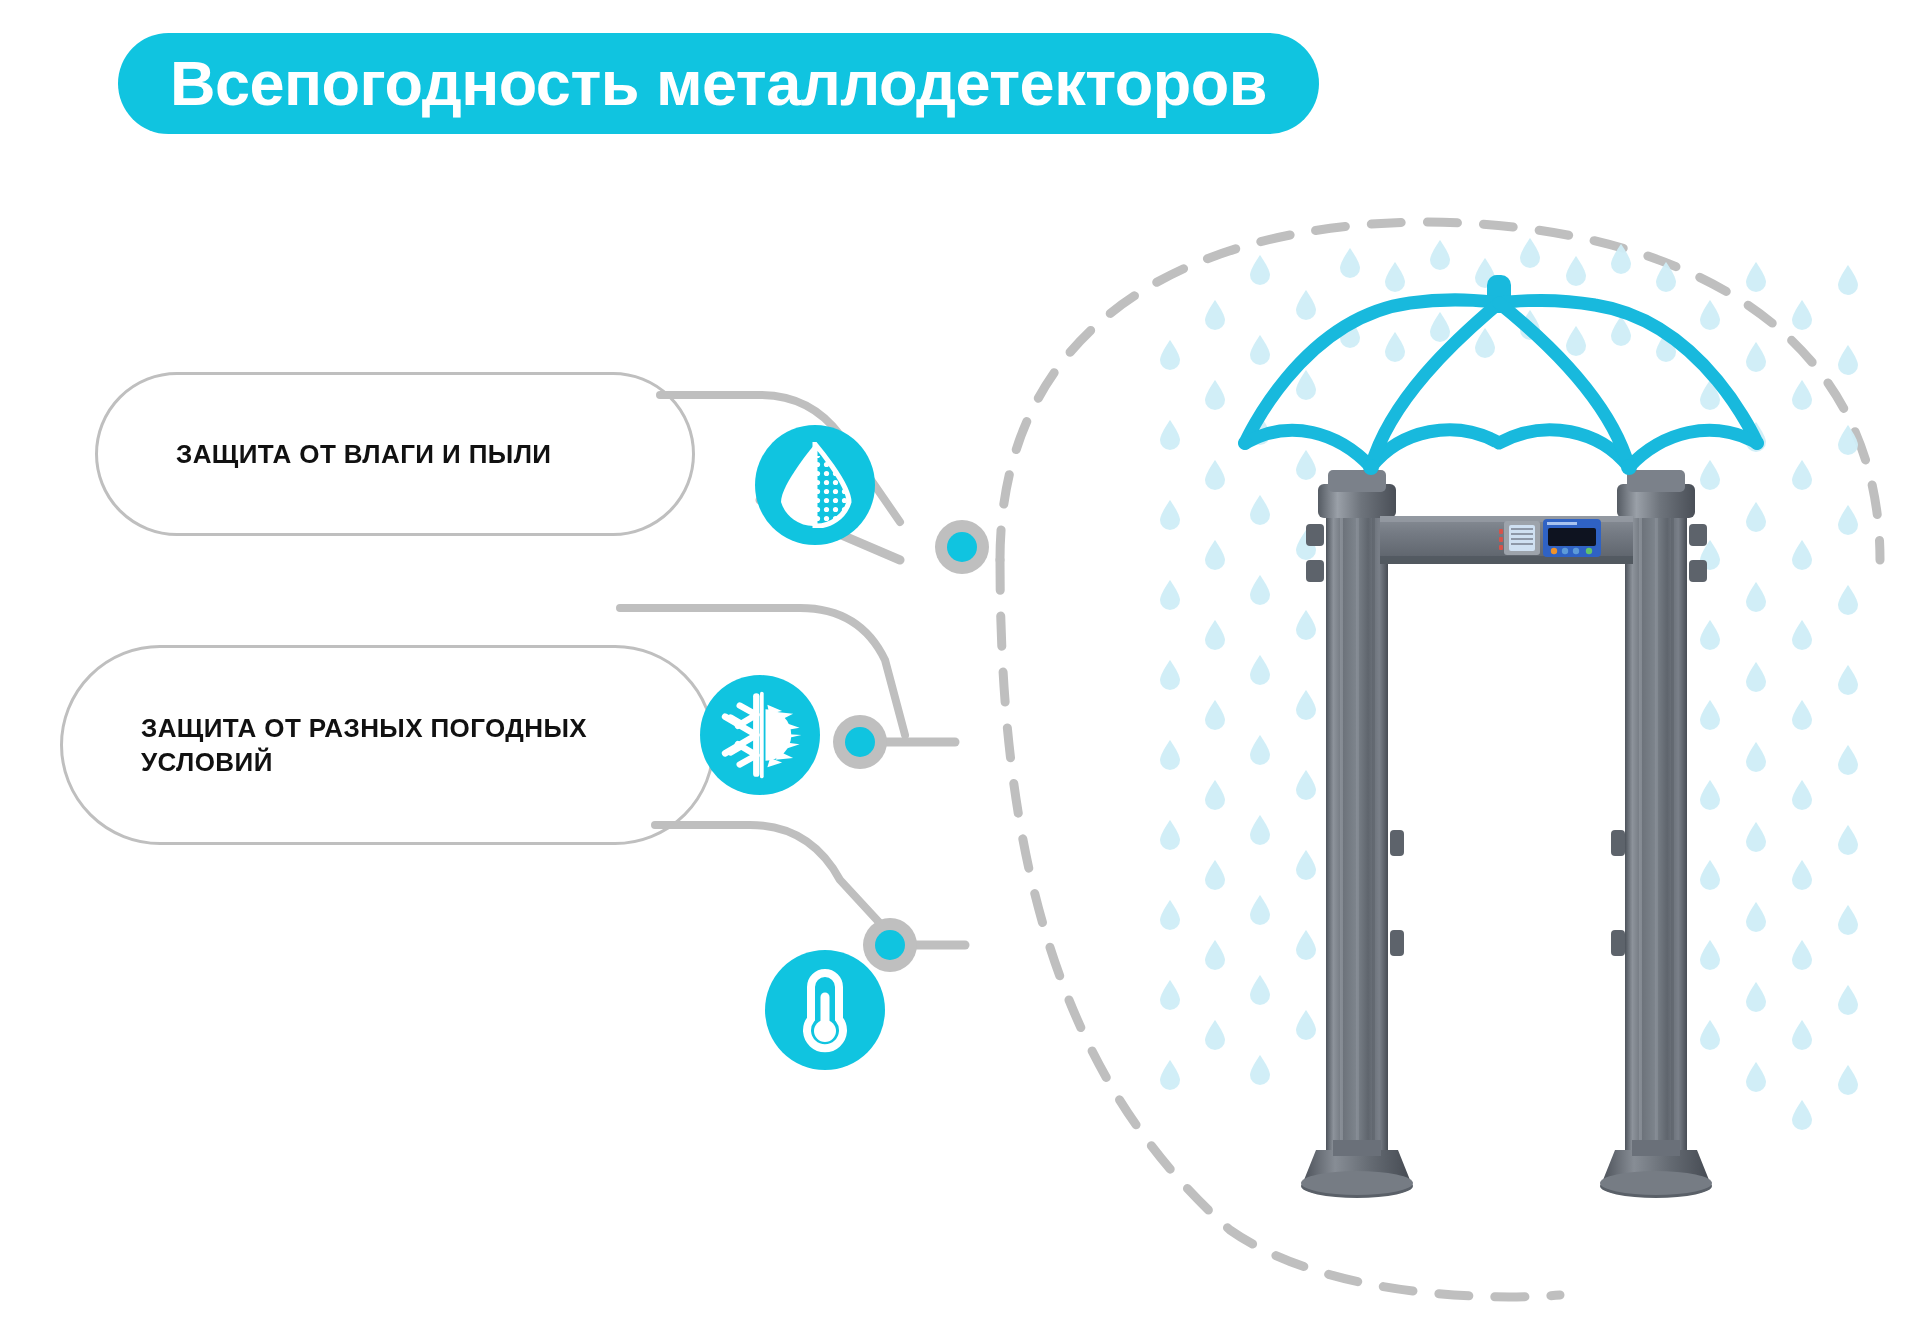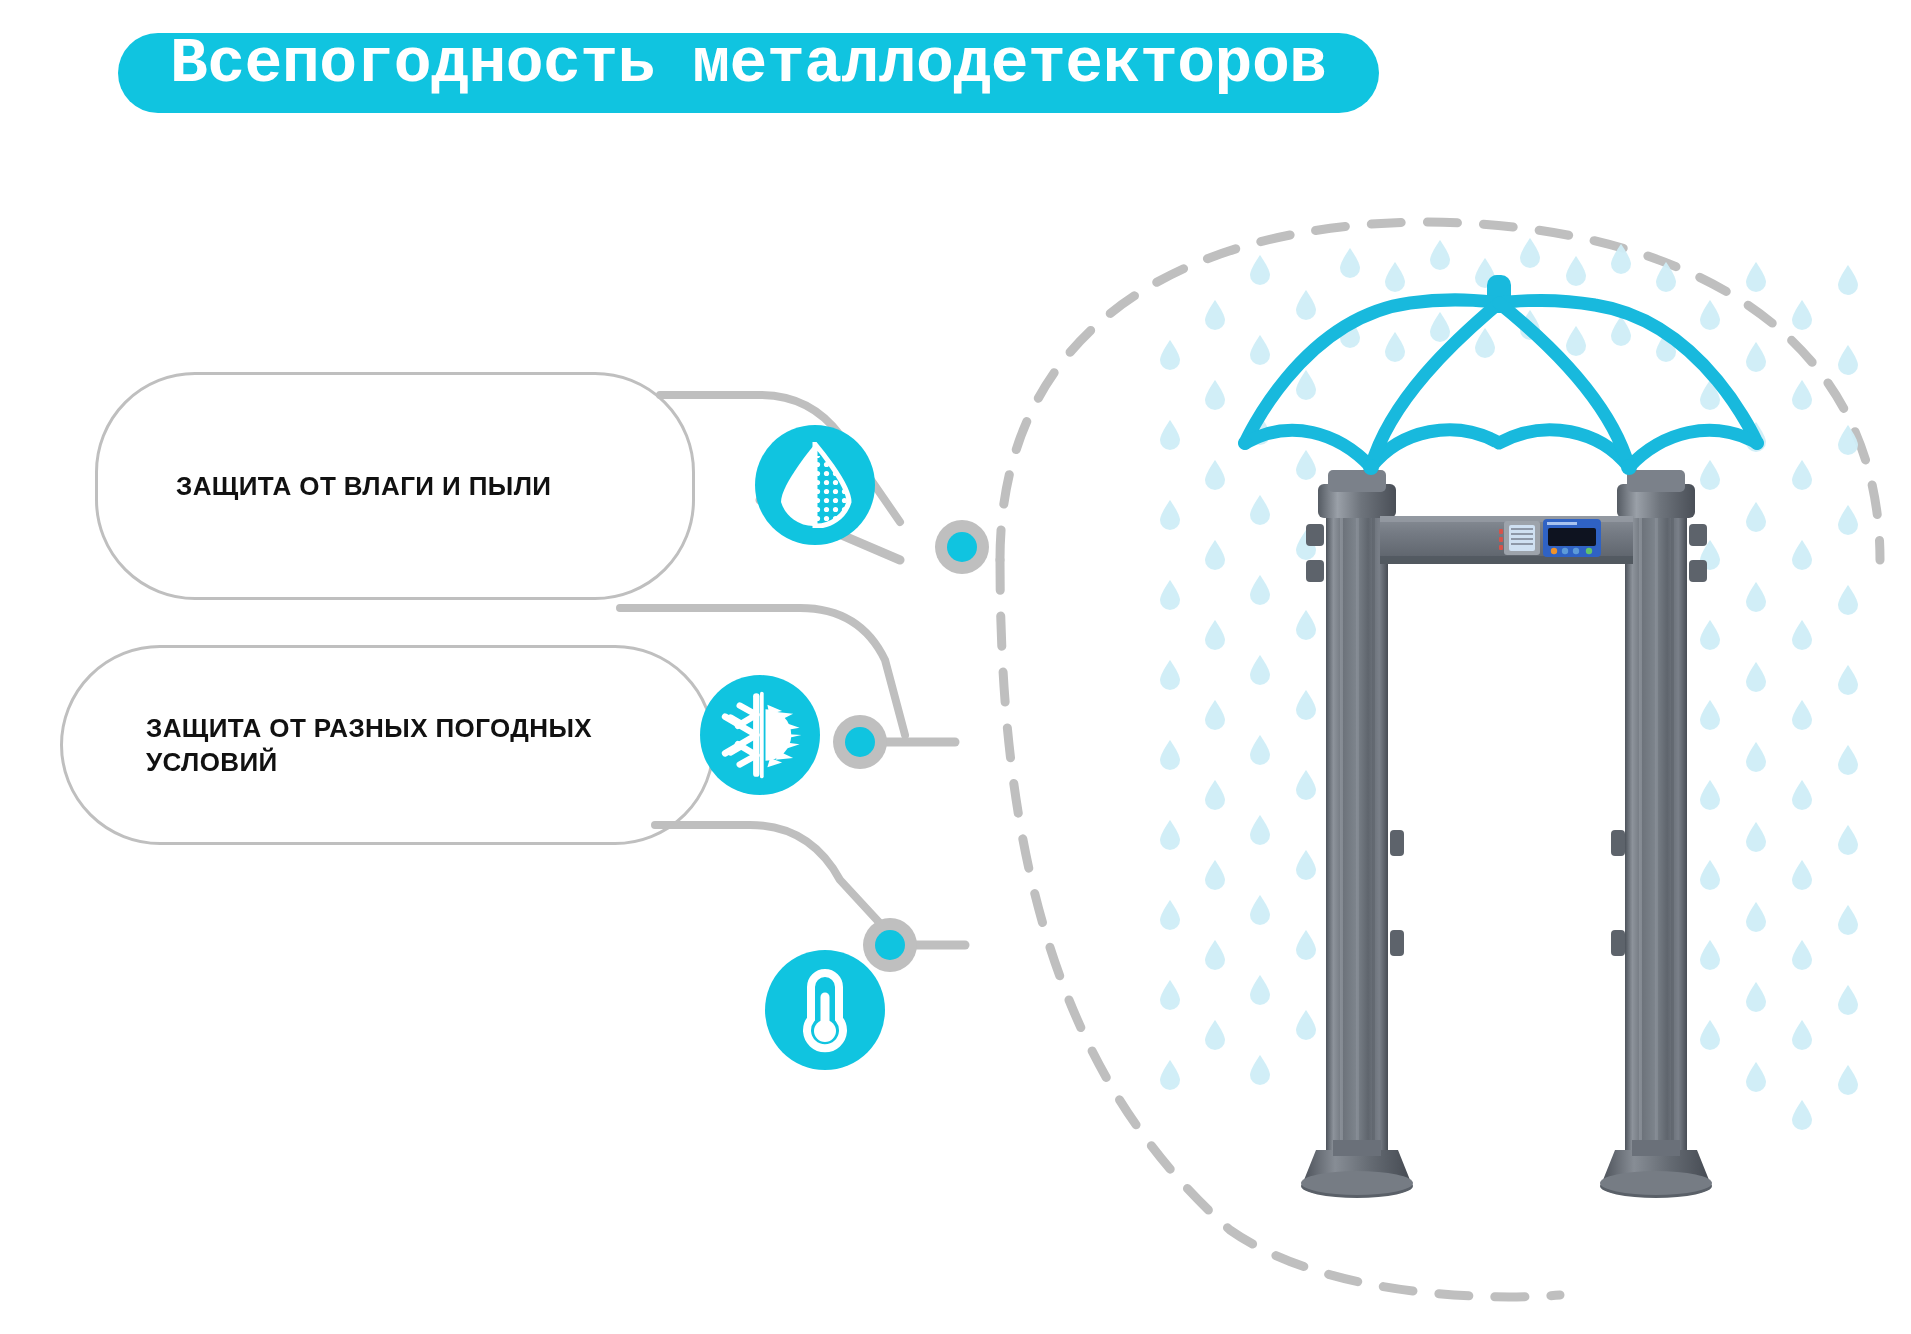--- a/index.html
+++ b/index.html
@@ -5,26 +5,25 @@
   html,body{margin:0;padding:0;background:#ffffff;}
   body{
     width:1911px;height:1334px;position:relative;overflow:hidden;
     font-family:"Liberation Sans","DejaVu Sans",sans-serif;
   }
   .stage{position:absolute;inset:0;}
 
   
   .title-banner{
     position:absolute;left:118px;top:33px;
-    height:80px;padding:0 52px;
-    display:flex;align-items:flex-start;
+    height:101px;padding:0 52px;
+    display:flex;align-items:center;
     background:#10c4e0;
     border-radius:53px;
     box-sizing:border-box;
-    font-family:Liberation Mono, monospace;
   }
   .title-text{
     color:#ffffff;
     font-size:63px;
     font-weight:bold;
     letter-spacing:-0.5px;
     white-space:nowrap;
     line-height:1;
   }
   .pill{
@@ -89,21 +88,21 @@
     <line x1="890" y1="945" x2="965" y2="945" stroke="#bfbfbf" stroke-width="9" stroke-linecap="round"></line>
 
     <path d="M 1000 560
              C 1000 330, 1180 225, 1420 222
              C 1680 222, 1880 330, 1880 560" stroke="#bfbfbf" stroke-width="9" fill="none" stroke-linecap="round" stroke-dasharray="30 26"></path>
     <path d="M 1000 560
              C 1000 860, 1060 1080, 1230 1230
              C 1330 1300, 1500 1300, 1560 1295" stroke="#bfbfbf" stroke-width="9" fill="none" stroke-linecap="round" stroke-dasharray="30 26"></path>
   </svg>
 
-  <div class="pill" style="left:95px;top:372px;width:600px;height:228px;">
+  <div class="pill" style="left:95px;top:372px;width:600px;height:164px;">
     <div class="pill-label">ЗАЩИТА ОТ ВЛАГИ И ПЫЛИ</div>
   </div>
 
   <div class="icon-circle" style="left:755px;top:425px;">
     <svg width="76" height="86" viewBox="0 0 76 86">
       <defs>
         <pattern id="dots" x="0" y="0" width="9" height="9" patternUnits="userSpaceOnUse">
           <circle cx="4.5" cy="4.5" r="2.6" fill="#ffffff"></circle>
         </pattern>
         <clipPath id="dropRight">
@@ -117,21 +116,21 @@
       <g clip-path="url(#dropRight)">
         <rect x="38" y="14" width="40" height="72" fill="url(#dots)"></rect>
       </g>
     </svg>
   </div>
 
   <div class="node" style="left:935px;top:520px;">
     <div class="node-inner"></div>
   </div>
 
-  <div class="pill" style="left:60px;top:645px;width:655px;height:200px;justify-content:flex-end;">
+  <div class="pill" style="left:60px;top:645px;width:655px;height:200px;">
     <div class="pill-label">ЗАЩИТА ОТ РАЗНЫХ ПОГОДНЫХ
 УСЛОВИЙ</div>
   </div>
 
   <div class="icon-circle" style="left:700px;top:675px;">
     <svg width="92" height="92" viewBox="0 0 100 100">
       <g stroke="#ffffff" stroke-width="7" stroke-linecap="round" fill="none">
 
         <line x1="46" y1="8" x2="46" y2="92"></line>
         <line x1="46" y1="50" x2="12" y2="30"></line>

